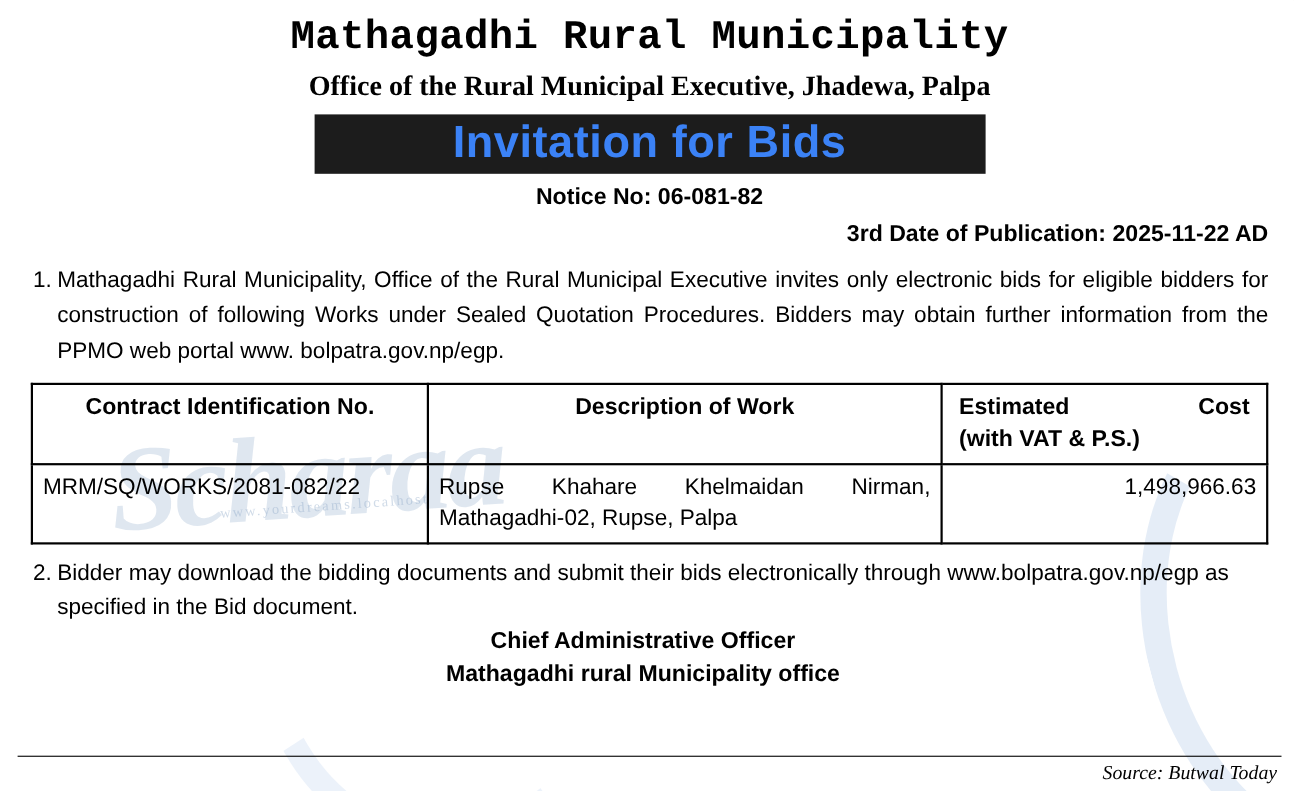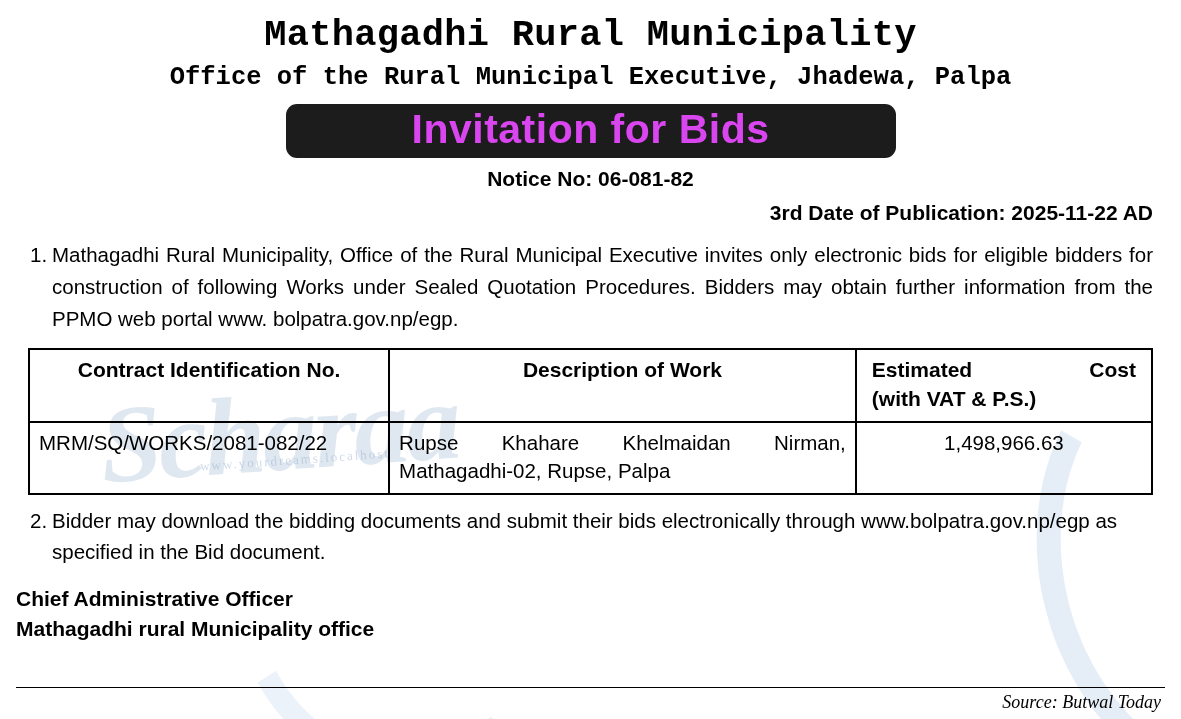--- a/index.html
+++ b/index.html
@@ -97,38 +97,37 @@
   }
   .title-main {
     font-family: Liberation Mono, monospace;
     font-size: 37px;
     font-weight: bold;
     letter-spacing: 0.3px;
     line-height: 1.15;
     padding-top: 6px;
   }
   .title-sub {
-    font-family: Liberation Mono, monospace;
+    font-family: Liberation Serif, serif;
     font-size: 25.5px;
     font-weight: bold;
     line-height: 1.2;
     margin-top: 6px;
   }
 
   .banner {
     margin: 11px auto 0 auto;
     width: 610px;
     background: #1c1c1c;
-    color: #d946ef;
+    color: #3b82f6;
     font-size: 41px;
     font-weight: bold;
     letter-spacing: 0.5px;
     padding: 4px 0 7px 0;
     line-height: 1.05;
-    border-radius: 11px;
   }
 
   .notice-no {
     text-align: center;
     font-size: 21px;
     font-weight: bold;
     margin-top: 9px;
   }
   .pub-date {
     text-align: right;
@@ -177,21 +176,21 @@
     padding: 6px 9px 8px 9px;
     font-size: 20.5px;
     line-height: 1.35;
   }
   table.bid-table th {
     font-weight: bold;
     text-align: center;
     font-size: 21px;
   }
   th.col-cost, td.col-cost {
-    text-align: center;
+    text-align: right;
   }
   th.col-cost {
     text-align: center;
   }
   .cost-head-line1 {
     display: block;
     text-align: justify;
     text-align-last: justify;
     padding: 0 6px;
   }
@@ -202,22 +201,21 @@
   }
   td.col-desc {
     text-align: justify;
   }
   td.col-id {
     text-align: left;
   }
 
   
   .sign {
-    margin-top: 16px;
-    text-align: left;
+    text-align: center;
     padding-right: 12px;
     font-size: 21px;
     font-weight: bold;
     line-height: 1.45;
   }
 
   
   .footer-rule {
     position: absolute;
     left: 16px;

